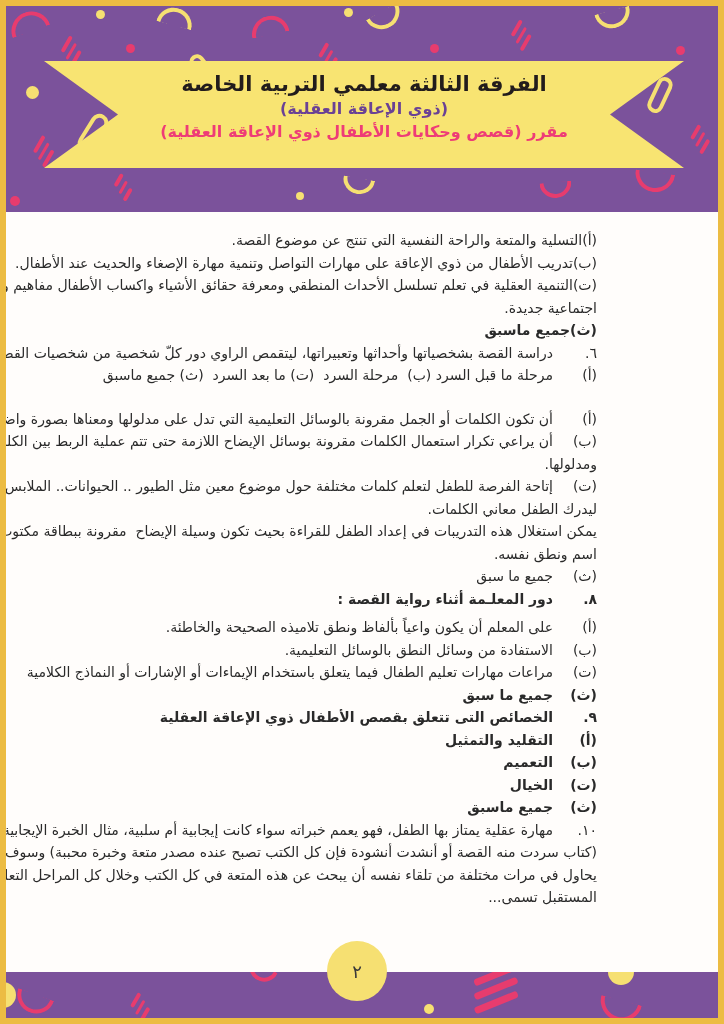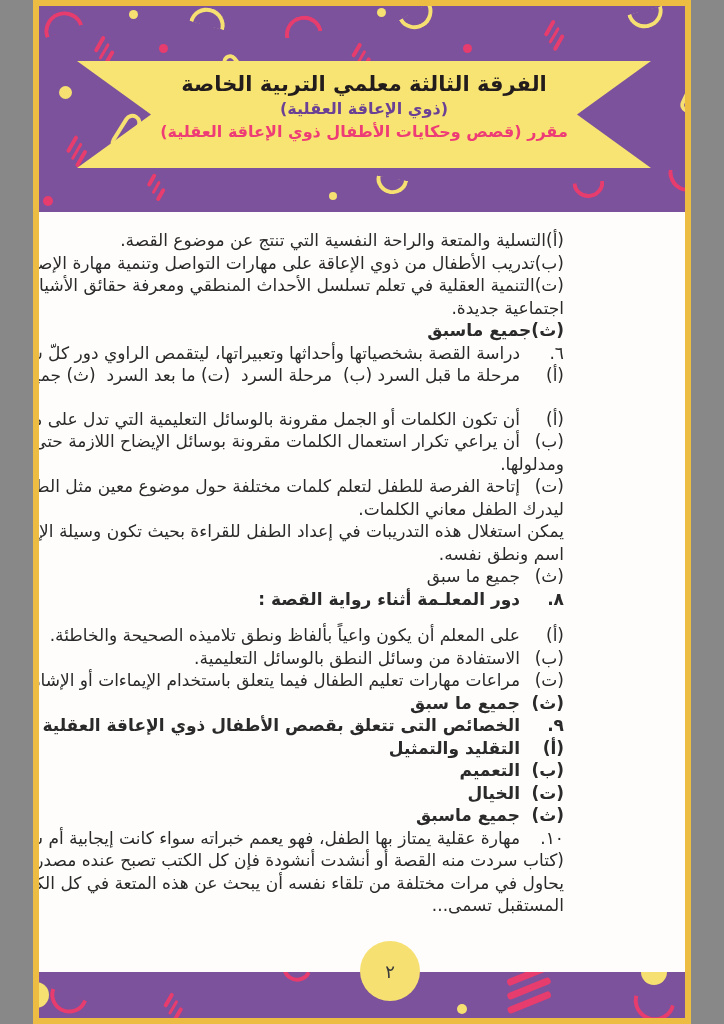--- a/index.html
+++ b/index.html
@@ -1,17 +1,17 @@
 <!DOCTYPE html>
 <html lang="ar"><head>
 <meta charset="utf-8">
 <style>
   html,body{margin:0;padding:0;background:#888;}
   .page{
-    position:relative;width:658px;height:1024px;margin:0 auto;
+    position:relative;width:724px;height:1024px;margin:0 auto;
     background:#fffdfb;overflow:hidden;
     font-family:"DejaVu Sans",sans-serif;
   }
   .frame{position:absolute;inset:0;border:6px solid #ecbc43;z-index:40;pointer-events:none;}
   .band{position:absolute;left:0;right:0;background:#7b529b;overflow:hidden;}
   .band-top{top:0;height:212px;}
   .band-bottom{top:972px;height:52px;}
   
   .ribbon{
     position:absolute;left:44px;right:40px;top:61px;height:107px;z-index:5;
@@ -20,21 +20,21 @@
     clip-path:polygon(0 0,100% 0,calc(100% - 74px) 50%,100% 100%,0 100%,74px 50%);
     text-align:center;direction:rtl;
   }
   .ribbon .t1{margin-top:11px;font-size:21px;font-weight:700;color:#221c1c;letter-spacing:-1px;}
   .ribbon .t2{margin-top:3px;font-size:16px;font-weight:700;color:#6a4195;}
   .ribbon .t3{margin-top:4px;font-size:16px;font-weight:700;color:#ee3c77;}
   
   .content{
     position:absolute;top:229px;right:127px;width:482px;z-index:2;
     direction:rtl;text-align:right;color:#2a2a2a;
-    font-size:17px;
+    font-size:14px;
   }
   .line{height:22.5px;line-height:22.5px;white-space:pre;overflow:visible;}
   .line.bold{font-weight:700;}
   .marker{display:inline-block;min-width:44px;text-align:right;}
   
   .page-circle{
     position:absolute;top:941px;left:327px;width:60px;height:60px;border-radius:50%;
     background:#f6e072;z-index:20;display:flex;align-items:center;justify-content:center;
     font-size:18px;color:#3a3a3a;
   }
@@ -115,21 +115,21 @@
       <div class="line"><span class="marker">(أ)</span><span class="txt">مرحلة ما قبل السرد (ب)  مرحلة السرد  (ت) ما بعد السرد  (ث) جميع ماسبق</span></div>
       <div class="line" style="margin-top: 21px;"><span class="marker">(أ)</span><span class="txt">أن تكون الكلمات أو الجمل مقرونة بالوسائل التعليمية التي تدل على مدلولها ومعناها بصورة واضحة.</span></div>
       <div class="line"><span class="marker">(ب)</span><span class="txt">أن يراعي تكرار استعمال الكلمات مقرونة بوسائل الإيضاح اللازمة حتى تتم عملية الربط بين الكلمة</span></div>
       <div class="line"><span class="txt">ومدلولها.</span></div>
       <div class="line"><span class="marker">(ت)</span><span class="txt">إتاحة الفرصة للطفل لتعلم كلمات مختلفة حول موضوع معين مثل الطيور .. الحيوانات.. الملابس..</span></div>
       <div class="line"><span class="txt">ليدرك الطفل معاني الكلمات.</span></div>
       <div class="line"><span class="txt">يمكن استغلال هذه التدريبات في إعداد الطفل للقراءة بحيث تكون وسيلة الإيضاح  مقرونة ببطاقة مكتوب عليها</span></div>
       <div class="line"><span class="txt">اسم ونطق نفسه.</span></div>
       <div class="line"><span class="marker">(ث)</span><span class="txt">جميع ما سبق</span></div>
       <div class="line bold"><span class="marker">٨.</span><span class="txt">دور المعلـمة أثناء رواية القصة :</span></div>
-      <div class="line" style="margin-top: 14px;"><span class="marker">(أ)</span><span class="txt">على المعلم أن يكون واعياً بألفاظ ونطق تلاميذه الصحيحة والخاطئة.</span></div>
+      <div class="line" style="margin-top: 6px;"><span class="marker">(أ)</span><span class="txt">على المعلم أن يكون واعياً بألفاظ ونطق تلاميذه الصحيحة والخاطئة.</span></div>
       <div class="line"><span class="marker">(ب)</span><span class="txt">الاستفادة من وسائل النطق بالوسائل التعليمية.</span></div>
       <div class="line"><span class="marker">(ت)</span><span class="txt">مراعات مهارات تعليم الطفال فيما يتعلق باستخدام الإيماءات أو الإشارات أو النماذج الكلامية</span></div>
       <div class="line bold"><span class="marker">(ث)</span><span class="txt">جميع ما سبق</span></div>
       <div class="line bold"><span class="marker">٩.</span><span class="txt">الخصائص التى تتعلق بقصص الأطفال ذوي الإعاقة العقلية</span></div>
       <div class="line bold"><span class="marker">(أ)</span><span class="txt">التقليد والتمثيل</span></div>
       <div class="line bold"><span class="marker">(ب)</span><span class="txt">التعميم</span></div>
       <div class="line bold"><span class="marker">(ت)</span><span class="txt">الخيال</span></div>
       <div class="line bold"><span class="marker">(ث)</span><span class="txt">جميع ماسبق</span></div>
       <div class="line"><span class="marker">١٠.</span><span class="txt">مهارة عقلية يمتاز بها الطفل، فهو يعمم خبراته سواء كانت إيجابية أم سلبية، مثال الخبرة الإيجابية</span></div>
       <div class="line"><span class="txt">(كتاب سردت منه القصة أو أنشدت أنشودة فإن كل الكتب تصبح عنده مصدر متعة وخبرة محببة) وسوف</span></div>

